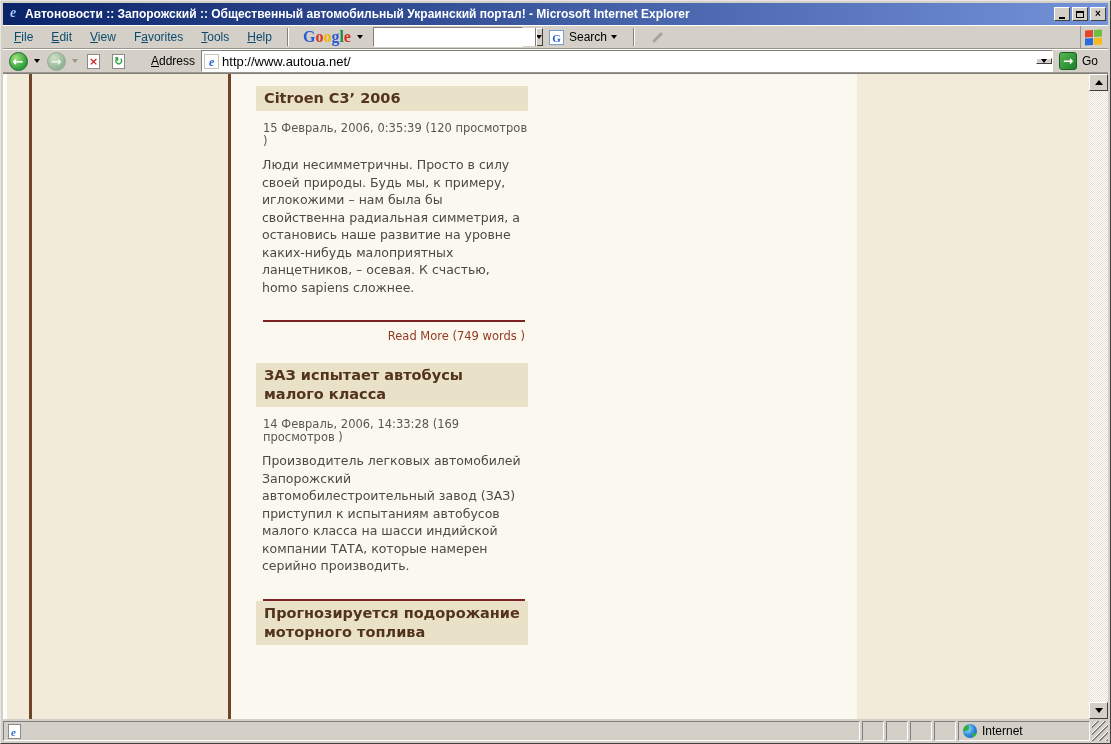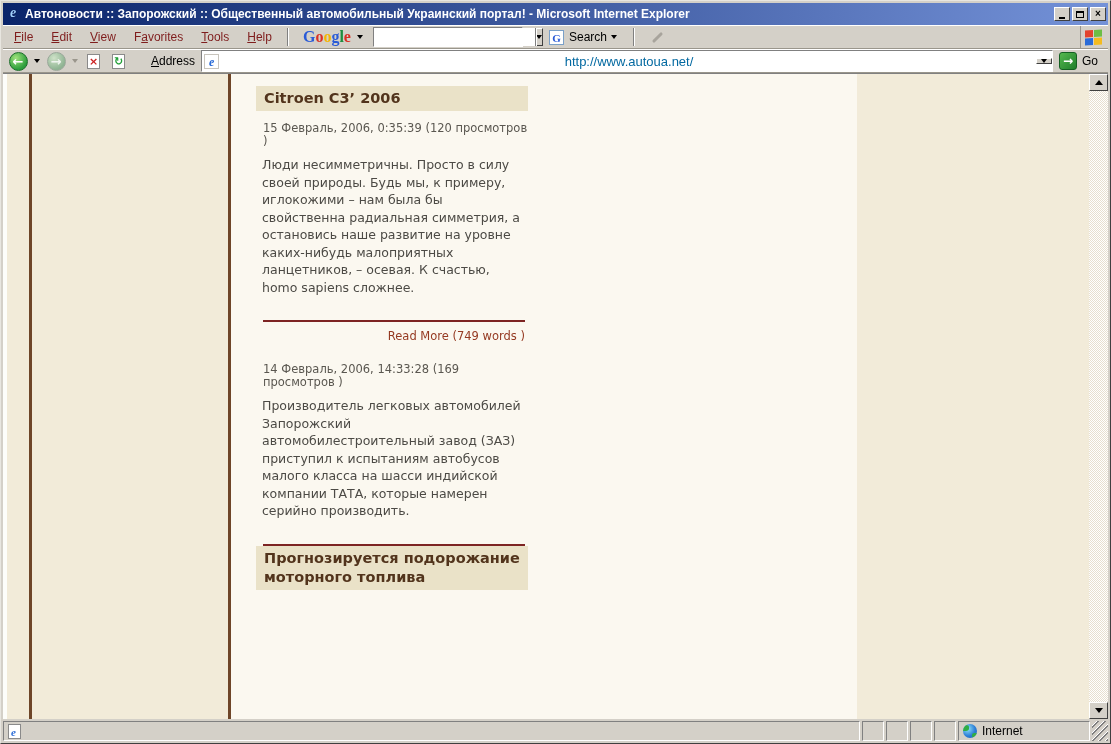--- a/index.html
+++ b/index.html
@@ -30,21 +30,21 @@
   .tb-btn{width:16px;height:14px;background:var(--chrome);border:1px solid;border-color:#fff #404040 #404040 #fff;
           display:flex;align-items:center;justify-content:center;font:bold 10px/10px "Liberation Sans",sans-serif;color:#000;}
   .glyph-min{width:6px;height:2px;background:#000;margin-top:7px;}
   .glyph-max{width:8px;height:7px;border:1px solid #000;border-top-width:2px;}
 
   
   .menubar,.addressbar{background:var(--chrome);display:flex;align-items:center;
         border-bottom:1px solid #9a968c;border-top:1px solid #fff;}
   .menubar{height:24px;padding:0 2px;}
   .addressbar{height:24px;padding:0 2px;}
-  .menu-item{font:12px "Liberation Sans",sans-serif;color:#7f1d1d;padding:3px 9px;}
+  .menu-item{font:12px "Liberation Sans",sans-serif;color:#0c4a6e;padding:3px 9px;}
   .menu-item .u{text-decoration:underline;}
   .vsep{width:2px;height:18px;border-left:1px solid #808080;border-right:1px solid #fff;margin:0 6px;}
 
   .google-logo{font:bold 16px "Liberation Serif",serif;letter-spacing:0;margin:0 2px 0 8px;}
   .caret{width:0;height:0;border-left:3px solid transparent;border-right:3px solid transparent;
          border-top:4px solid #000;display:inline-block;margin:0 4px;}
   .g-combo{width:150px;height:20px;background:#fff;border:1px solid;border-color:#808080 #fff #fff #808080;
            display:flex;align-items:stretch;margin:0 6px;}
   .g-combo input{flex:1;border:0;outline:none;font:12px "Liberation Sans",sans-serif;padding:0 3px;}
   .combo-btn{width:16px;background:var(--chrome);border:1px solid;border-color:#fff #404040 #404040 #fff;
@@ -69,21 +69,21 @@
   .mini-doc{position:relative;width:13px;height:15px;background:#fff;border:1px solid #8a8a8a;margin:0 6px;}
   .mini-doc span{position:absolute;left:1px;top:0;font:bold 11px/14px "DejaVu Sans",sans-serif;}
   .stop-x{color:#cc2020;}
   .refresh-r{color:#1f9e35;}
   .addr-label{font:12px "Liberation Sans",sans-serif;margin:0 6px 0 20px;}
   .addr-label .u{text-decoration:underline;}
   .addr-field{flex:1;height:22px;background:#fff;border:1px solid;border-color:#808080 #fff #fff #808080;
               display:flex;align-items:center;padding-left:2px;}
   .addr-ie{width:15px;height:15px;font:italic bold 12px/14px "Liberation Serif",serif;color:#2a6bd7;text-align:center;
            background:#fff;border:1px solid #c8c4bc;margin-right:3px;}
-  .addr-field input{flex:1;border:0;outline:none;font:13px "Liberation Sans",sans-serif;color:#0369a1;text-align:center;}
+  .addr-field input{flex:1;border:0;outline:none;font:13px "Liberation Sans",sans-serif;color:#000000;}
   .go-btn{display:flex;align-items:center;padding:0 8px 0 6px;}
   .go-square{width:18px;height:18px;background:linear-gradient(135deg,#55b84e,#1f7e2c);border:1px solid #156022;
              border-radius:3px;color:#fff;font:bold 12px/17px "DejaVu Sans",sans-serif;text-align:center;margin-right:5px;}
   .go-text{font:12px "Liberation Sans",sans-serif;}
 
   
   .page{height:646px;background:#fff;display:flex;overflow:hidden;border-top:1px solid #808080;position:relative;}
   .white-strip{width:4px;background:#fdfdfa;}
   .strip-left{width:22px;background:var(--beige);}
   .vborder{width:3px;background:var(--border-brown);}
@@ -231,20 +231,21 @@
 
       <div class="article">
         <div class="article-title">Citroen C3’ 2006</div>
         <div class="article-date">15 Февраль, 2006, 0:35:39 (120  просмотров )</div>
         <div class="article-body">Люди несимметричны. Просто в силу своей природы. Будь мы, к примеру, иглокожими – нам была бы свойственна радиальная симметрия, а остановись наше развитие на уровне каких-нибудь малоприятных ланцетников, – осевая. К счастью, homo sapiens сложнее.</div>
         <hr class="article-hr">
         <div class="read-more">Read More (749  words )</div>
       </div>
 
       <div class="article">
+        <div class="article-title">ЗАЗ испытает автобусы малого класса</div>
         <div class="article-date">14 Февраль, 2006, 14:33:28 (169  просмотров )</div>
         <div class="article-body">Производитель легковых автомобилей Запорожский автомобилестроительный завод (ЗАЗ) приступил к испытаниям автобусов малого класса на шасси индийской компании ТАТА, которые намерен серийно производить.</div>
         <hr class="article-hr">
       </div>
 
       <div class="article">
         <div class="article-title">Прогнозируется подорожание моторного топлива</div>
 
       </div>
 

